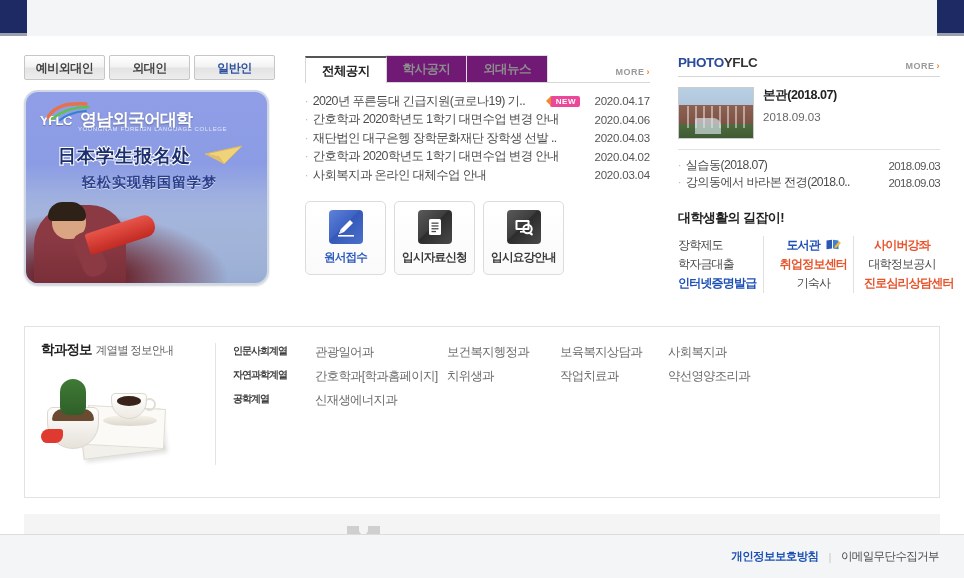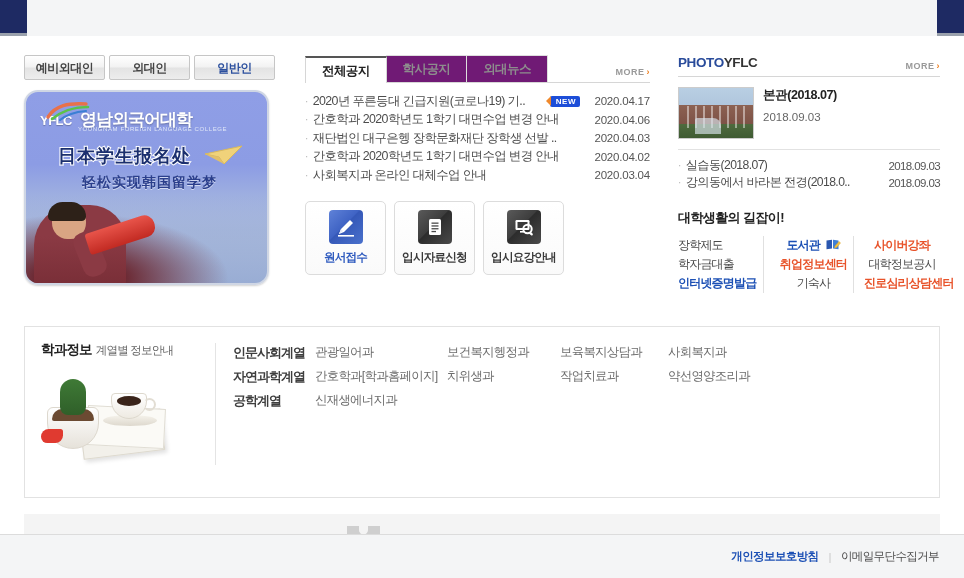--- a/index.html
+++ b/index.html
@@ -142,21 +142,21 @@
   .notice {
     display: flex; align-items: center; height: 18.5px; font-size: 12.4px;
     color: #4c4c4c; letter-spacing: -0.6px; cursor: pointer;
   }
   .notice .dot { color: #b5b5b5; margin-right: 5px; font-size: 10px; }
   .notice .tt {
     flex: 1; white-space: nowrap; overflow: hidden; text-overflow: ellipsis;
   }
   .badge-new {
     display: inline-block; position: relative; margin-left: 4px;
-    background: #1d4ed8; color: #fff; font-size: 8px; font-weight: bold;
+    background: #ec4899; color: #fff; font-size: 8px; font-weight: bold;
     padding: 1px 4px 1px 6px; border-radius: 2px; letter-spacing: .5px;
     vertical-align: 1px;
   }
   .badge-new::before {
     content: ""; position: absolute; left: -4px; top: 50%;
     transform: translateY(-50%);
     border-top: 5px solid transparent; border-bottom: 5px solid transparent;
     border-right: 5px solid #f0892c;
   }
   .notice .dt {
@@ -298,21 +298,21 @@
     border: 2px solid #e2ddd3; border-radius: 50%; border-left-color: transparent;
   }
 
   .dept-div {
     position: absolute; left: 190px; top: 16px; width: 1px; height: 122px;
     background: #e4e4e4;
   }
   .dept-right { position: absolute; left: 208px; top: 17px; right: 12px; }
   .dept-row { display: flex; align-items: flex-start; height: 24px; }
   .dept-cat {
-    width: 82px; flex: none; font-size: 13px; font-weight: bold; color: #3e3e3e;
+    width: 82px; flex: none; font-size: 10px; font-weight: bold; color: #3e3e3e;
     letter-spacing: -1px;
   }
   .dept-items { display: flex; }
   .dept-item {
     font-size: 12.4px; color: #6b6b6b; letter-spacing: -0.7px; cursor: pointer;
     white-space: nowrap;
   }
 
   
   .flashbar {

